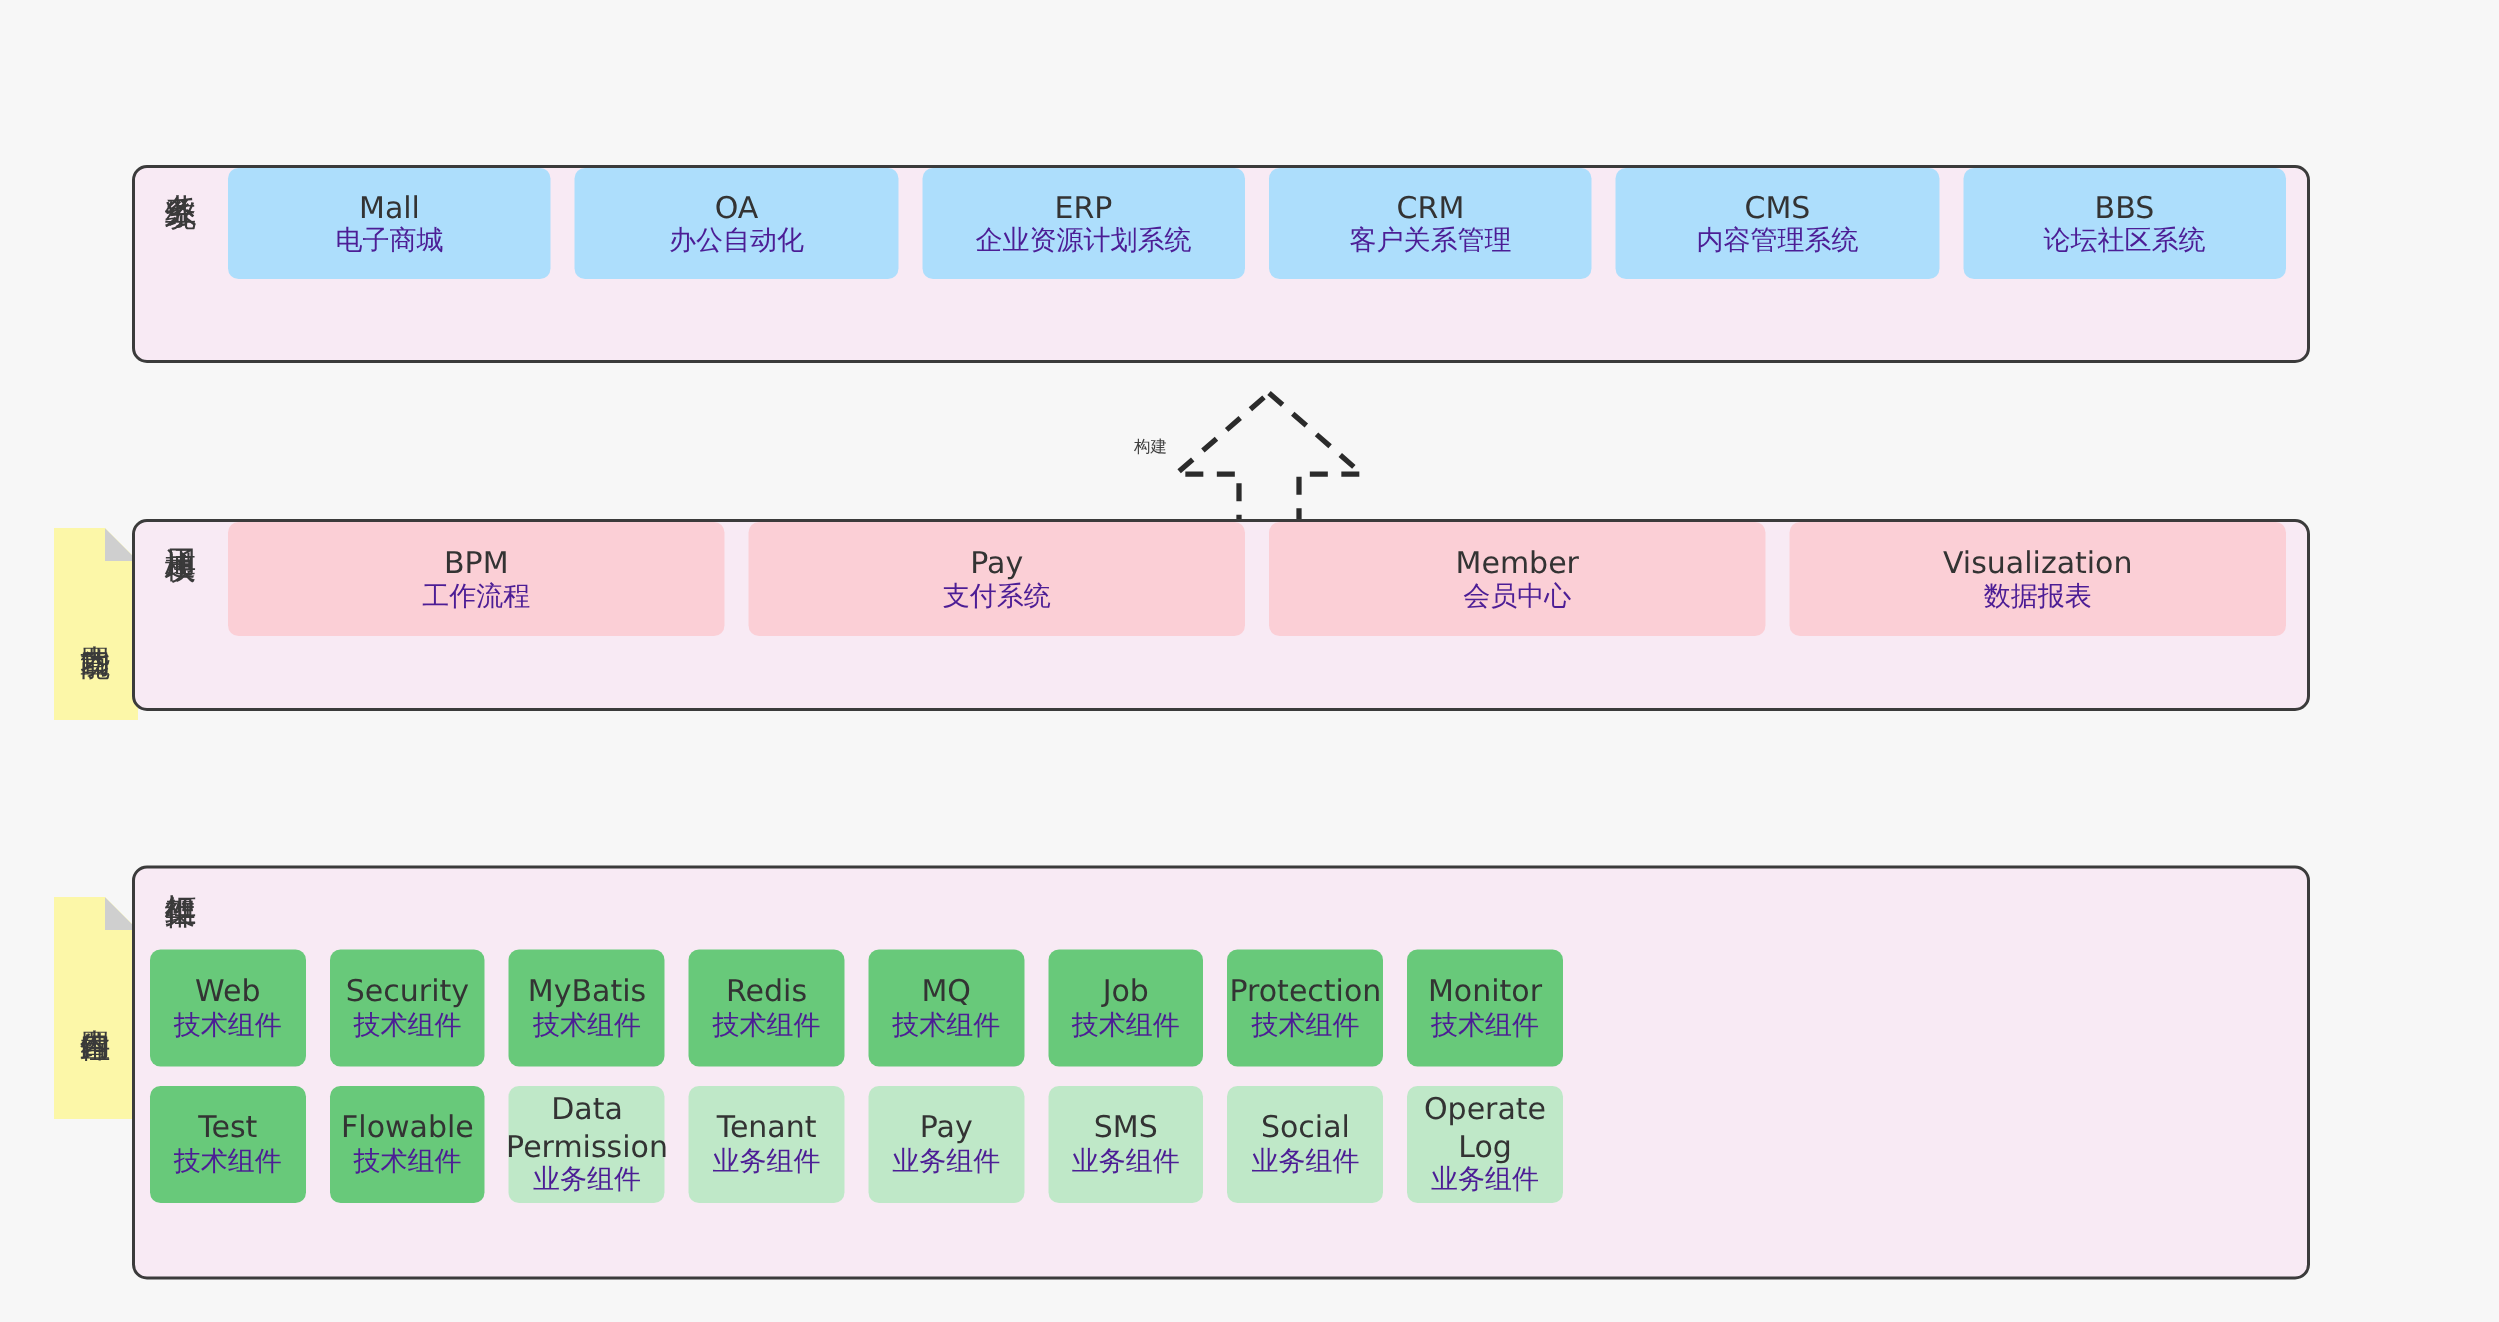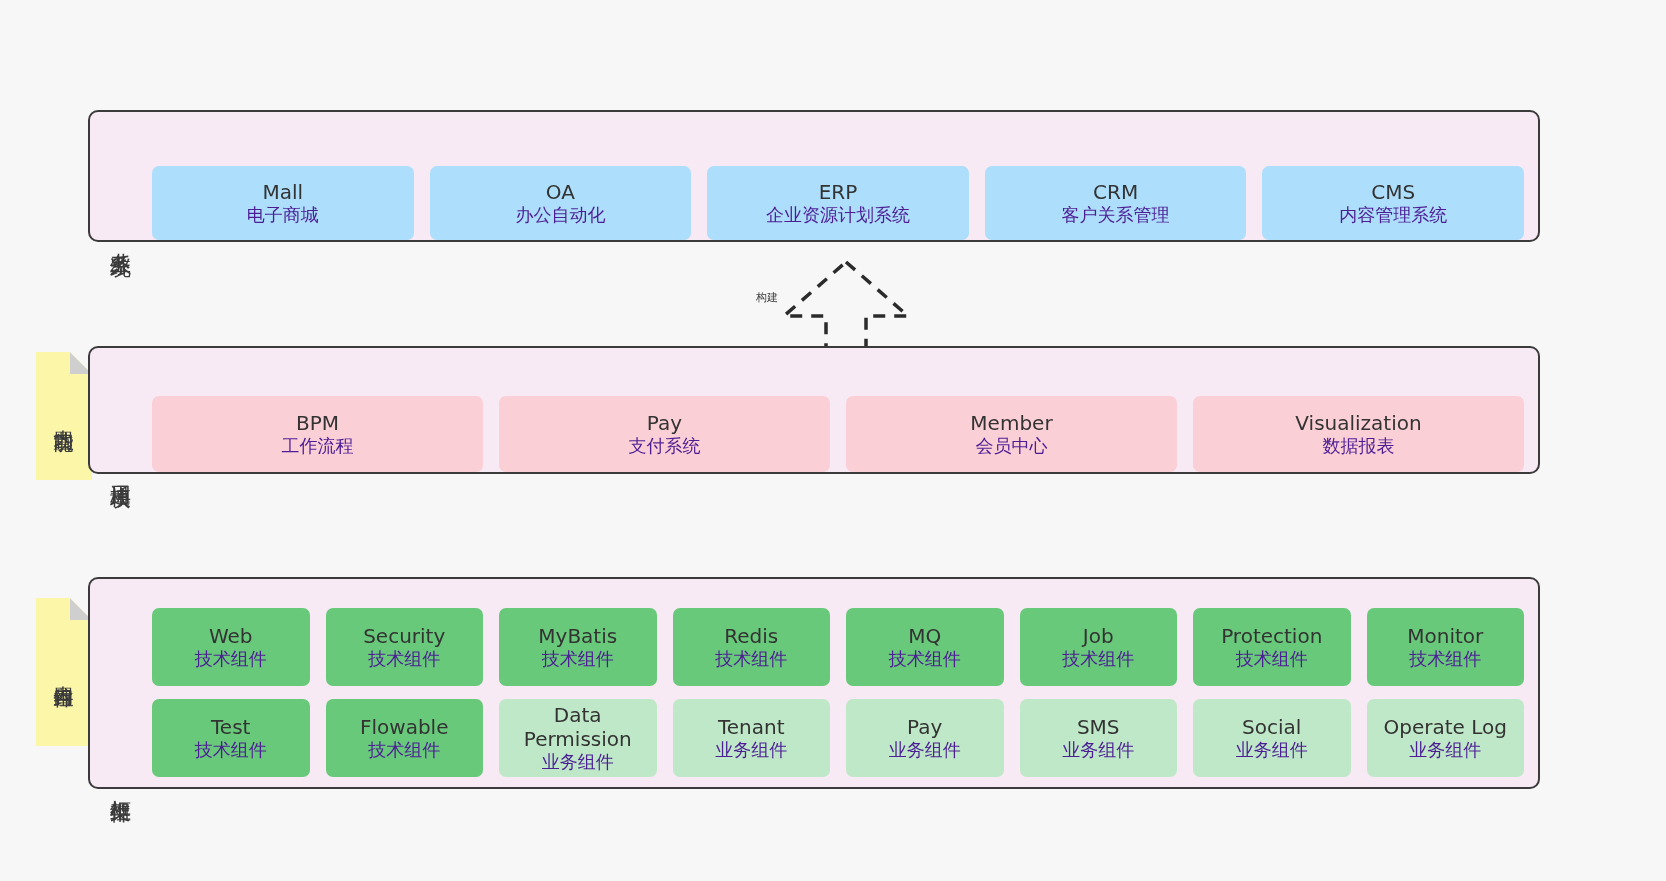--- a/index.html
+++ b/index.html
@@ -22,21 +22,21 @@
   }
 
   
   .layer {
     position: absolute;
     background: #f8eaf4;
     border: 2px solid #3b3b3b;
     border-radius: 10px;
     box-sizing: border-box;
     display: flex;
-    align-items: flex-end;
+    align-items: flex-start;
   }
 
   .layer-title {
     flex: 0 0 auto;
     width: 44px;
     display: flex;
     align-items: center;
     justify-content: center;
     font-size: 21px;
     line-height: 1.18;
@@ -95,21 +95,21 @@
   
   #common-layer {
     left: 88px; top: 346px;
     width: 1452px; height: 128px;
   }
   #common-layer .card { height: 76px; }
 
   
   #framework-layer {
     left: 88px; top: 577px;
-    width: 1452px; height: 212px;
+    width: 1452px; height: 276px; flex-direction: column;
   }
   #framework-layer .card { height: 78px; }
   #framework-layer .layer-body { gap: 13px; padding-top: 10px; padding-bottom: 10px; }
 
   
   .note {
     position: absolute;
     width: 56px;
     background: #fcf7a8;
     box-sizing: border-box;
@@ -177,20 +177,24 @@
           <span class="t2">企业资源计划系统</span>
         </div>
         <div class="card blue">
           <span class="t1">CRM</span>
           <span class="t2">客户关系管理</span>
         </div>
         <div class="card blue">
           <span class="t1">CMS</span>
           <span class="t2">内容管理系统</span>
         </div>
+        <div class="card blue">
+          <span class="t1">BBS</span>
+          <span class="t2">论坛社区系统</span>
+        </div>
       </div>
     </div>
   </div>
 
   <div class="arrow-wrap" id="arrow-build">
     <svg viewBox="0 0 180 100">
       <path d="M 90 10 L 152 64 L 110 64 L 110 96 L 70 96 L 70 64 L 28 64 Z" fill="none" stroke="#2b2b2b" stroke-width="3.5" stroke-dasharray="12,9" stroke-linejoin="miter"></path>
     </svg>
     <div class="arrow-label">构建</div>
   </div>

